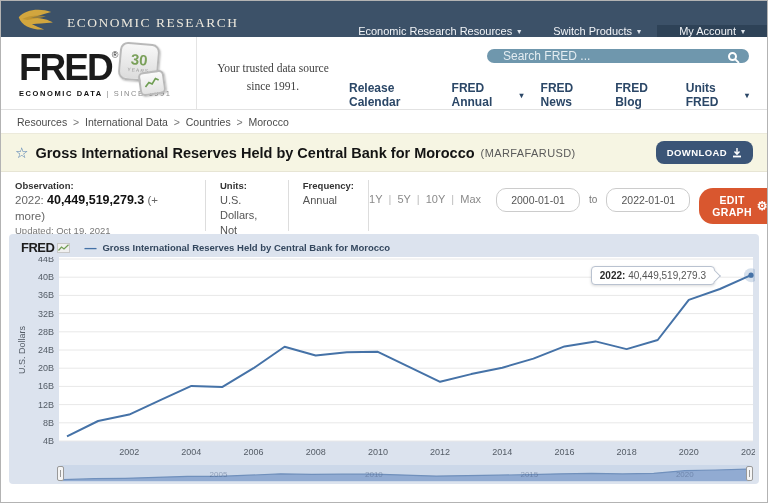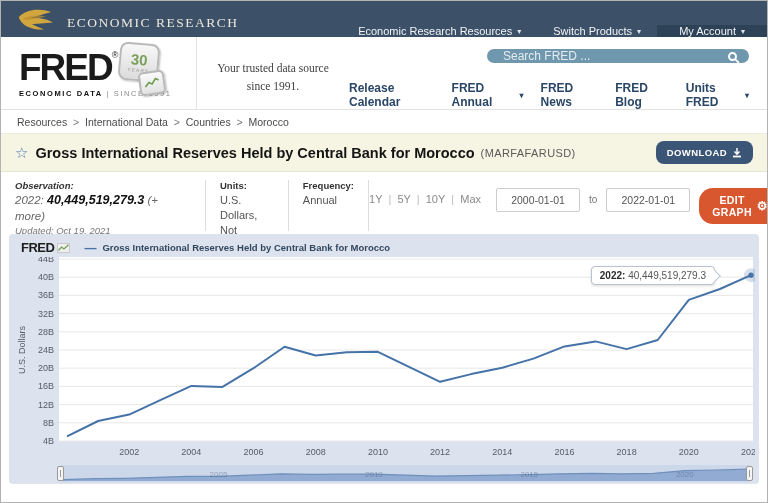--- a/index.html
+++ b/index.html
@@ -46,31 +46,31 @@
   
   .banner { background:#f6f5e3; border-top:1px solid #eceadb; border-bottom:1px solid #e7e5d4; padding:7px 14px; display:flex; align-items:center; }
   .star { color:#4a79b0; font-size:15px; margin-right:7px; cursor:pointer; }
   .series-title { font-size:14.5px; font-weight:bold; color:#141414; }
   .ticker { font-size:11px; color:#5a5a5a; margin-left:6px; letter-spacing:.4px; }
   .dl-btn { margin-left:auto; background:#3b5577; color:#fff; border:none; font-size:9.5px; font-weight:bold; letter-spacing:.4px; padding:6px 11px; border-radius:8px; display:flex; align-items:center; gap:5px; cursor:pointer; }
 
   
   .meta { display:flex; padding:8px 14px 0; height:59px; }
   .meta-col { padding:0 14px; border-right:1px solid #ddd; }
-  .meta-col:first-child { padding-left:0; width:196px;font-style:italic; }
+  .meta-col:first-child { padding-left:0; width:196px; }
   .meta-label { font-size:9.5px; font-weight:bold; color:#333; margin-bottom:2px; }
   .obs-line { font-size:11.5px; color:#666; line-height:1.25; width:176px; }
   .obs-line strong { color:#111; font-size:12.5px; }
   .obs-updated { font-size:9.5px; color:#777; margin-top:2px; }
   .meta-text { font-size:11px; color:#555; line-height:1.35; }
   .meta-right { margin-left:auto; display:flex; align-items:flex-start; gap:9px; padding-top:8px; }
   .ranges { font-size:11px; color:#8a8a8a; margin-top:5px; margin-right:6px; }
   .range-link { cursor:pointer; }
   .range-link:not(:last-child)::after { content:"  |  "; color:#bbb; white-space:pre; }
-  .date-input { width:84px; height:24px; border:1px solid #ccc; border-radius:2px; font-size:10.5px; color:#555; text-align:center; background:#fff; }
+  .date-input { width:84px; height:24px; border:1px solid #ccc; border-radius:10px; font-size:10.5px; color:#555; text-align:center; background:#fff; }
   .to-label { font-size:10px; color:#777; margin-top:6px; }
   .edit-btn { background:#d9572f; color:#fff; border:none; font-size:10.5px; font-weight:bold; letter-spacing:.3px; padding:6px 13px; border-radius:14px; display:flex; align-items:center; gap:5px; cursor:pointer; }
   .gear { font-size:12px; }
 
   
   .chart-card { margin:3px 8px 0; background:#dce3ee; border-radius:4px; padding:4px 6px 6px; height:250px; position:relative; }
   .chart-head { height:19px; display:flex; align-items:center; padding-left:6px; }
   .wm { font-size:13px; font-weight:900; letter-spacing:-.5px; color:#1d1d1d; display:flex; align-items:center; gap:3px; }
   .legend { margin-left:14px; display:flex; align-items:center; gap:6px; }
   .legend-dash { color:#4572a7; font-weight:bold; font-size:12px; line-height:1; }

